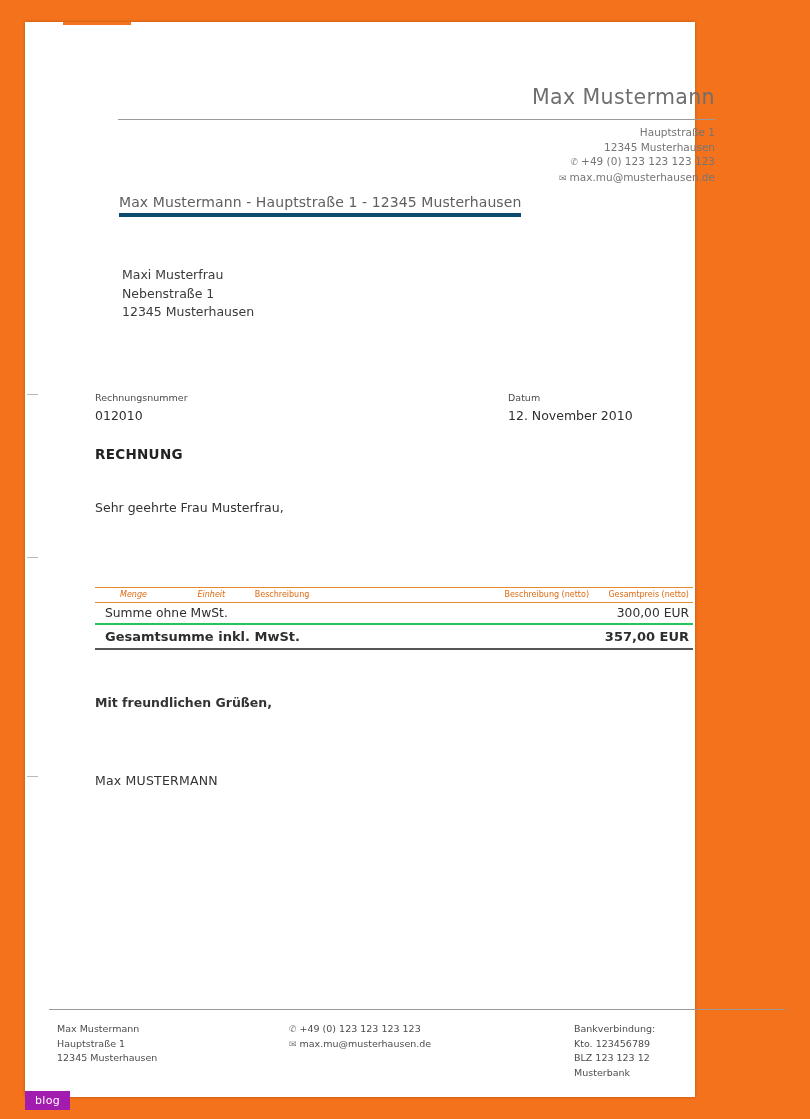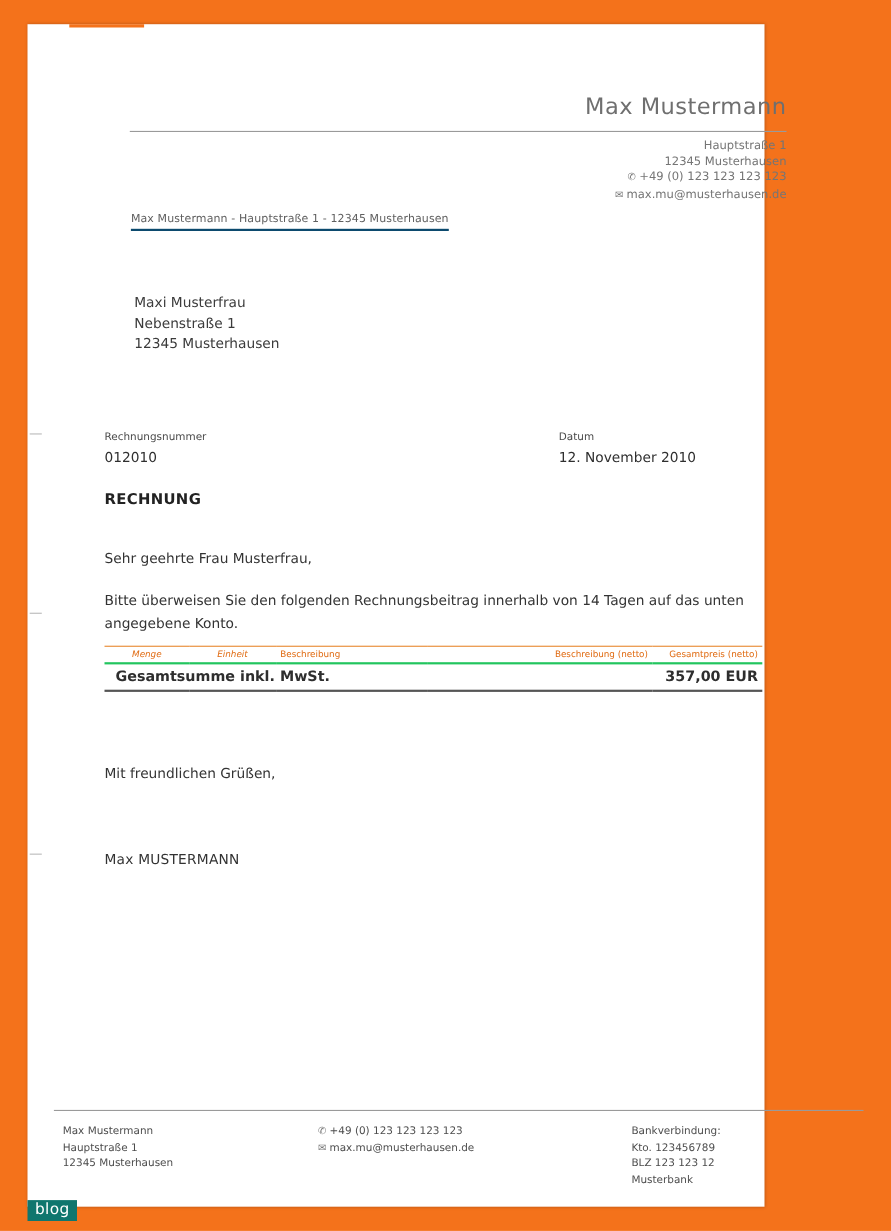--- a/index.html
+++ b/index.html
@@ -86,23 +86,23 @@
     color: #757575;
     line-height: 14.5px;
   }
   .sender-block .ln { white-space: nowrap; }
   .ic { font-size: 9px; color: #757575; margin-right: 3px; }
 
   .return-line {
     position: absolute;
     left: 24px;
     top: 172px;
-    font-size: 10px;
+    font-size: 14px;
     color: #5f5f5f;
-    border-bottom: 2px solid #0c4a6e;
+    border-bottom: 4px solid #0c4a6e;
     padding-bottom: 2.5px;
     letter-spacing: 0.1px;
     white-space: nowrap;
   }
 
   .recipient {
     position: absolute;
     left: 27px;
     top: 244px;
     font-size: 12.5px;
@@ -203,20 +203,21 @@
     padding-top: 4px;
     padding-bottom: 4px;
   }
 
   .closing {
     position: absolute;
     left: 70px;
     top: 673px;
     font-size: 12.5px;
     color: #333;
+    font-weight: bold;
   }
   .signature {
     position: absolute;
     left: 70px;
     top: 751px;
     font-size: 12.5px;
     color: #333;
     letter-spacing: 0.2px;
   }
 
@@ -242,23 +243,23 @@
   .fcol.c1 { left: 8px; }
   .fcol.c2 { left: 240px; }
   .fcol.c3 { left: 525px; }
 
   .blog-badge {
     position: absolute;
     left: 25px;
     bottom: 9px;
     width: 45px;
     height: 19px;
-    background: #0f766e;
+    background: #a21caf;
     color: #ffffff;
-    font-size: 14px;
+    font-size: 11px;
     line-height: 19px;
     text-align: center;
     letter-spacing: 0.3px;
   }
 </style>
 </head>
 <body>
 
 <div class="page">
   <div class="sheet">
@@ -295,34 +296,37 @@
         <div class="meta-value">012010</div>
       </div>
       <div class="meta-col right">
         <div class="meta-label">Datum</div>
         <div class="meta-value">12. November 2010</div>
       </div>
     </div>
 
     <div class="doc-title">RECHNUNG</div>
     <div class="salutation">Sehr geehrte Frau Musterfrau,</div>
-    <div class="body-text">Bitte überweisen Sie den folgenden Rechnungsbeitrag innerhalb von 14 Tagen auf das unten angegebene Konto.</div>
 
     <div class="table-wrap">
       <table class="items">
         <thead>
           <tr>
             <th class="ctr">Menge</th>
             <th class="ctr">Einheit</th>
             <th>Beschreibung</th>
             <th class="num">Beschreibung (netto)</th>
             <th class="num">Gesamtpreis (netto)</th>
           </tr>
         </thead>
         <tbody>
+          <tr>
+            <td class="desc" colspan="4">Summe ohne MwSt.</td>
+            <td class="total">300,00 EUR</td>
+          </tr>
           <tr class="grand">
             <td class="desc" colspan="4">Gesamtsumme inkl. MwSt.</td>
             <td class="total">357,00 EUR</td>
           </tr>
         </tbody>
       </table>
     </div>
 
     <div class="closing">Mit freundlichen Grüßen,</div>
     <div class="signature">Max MUSTERMANN</div>

